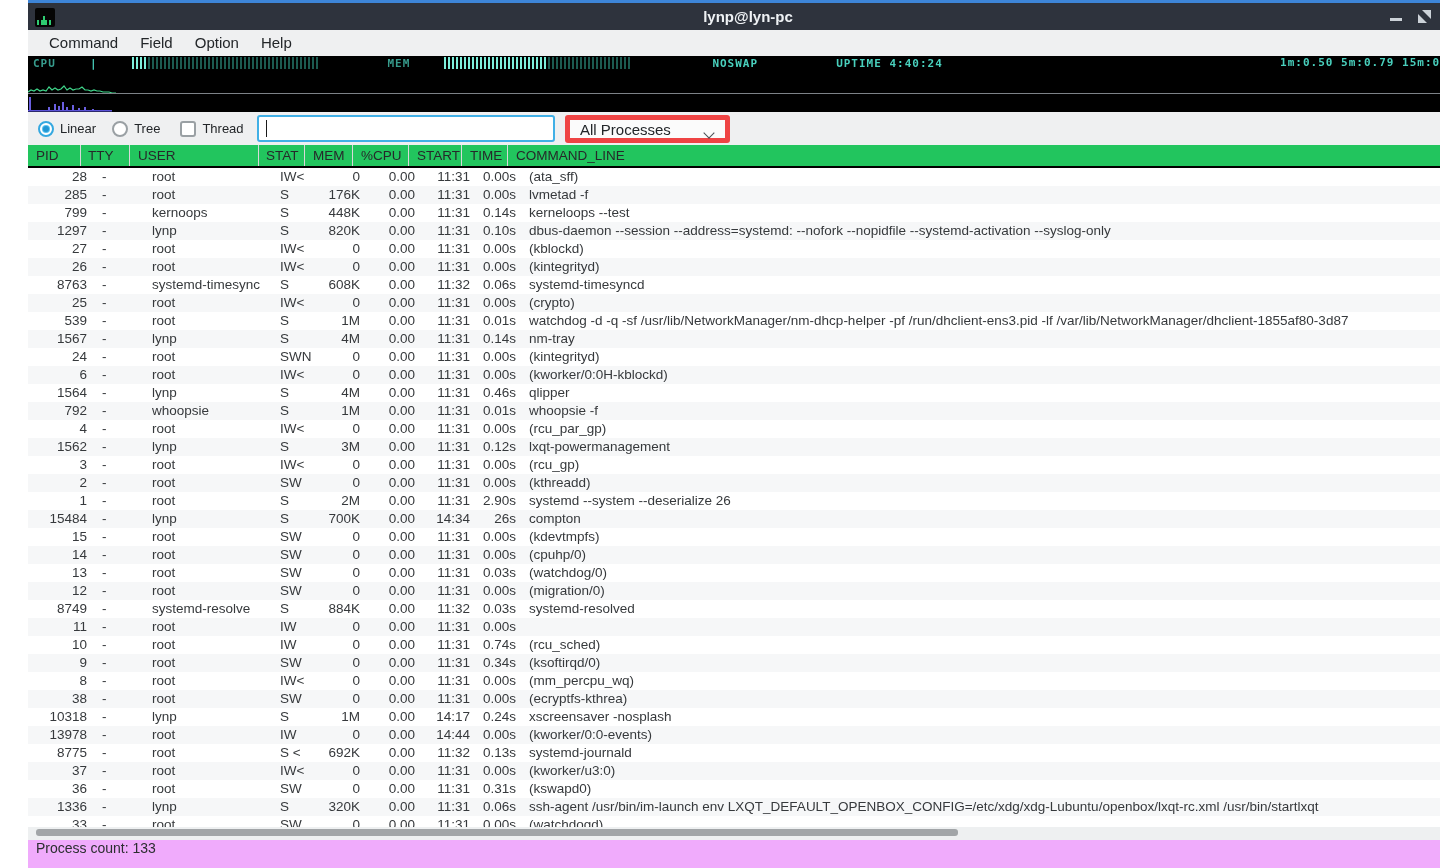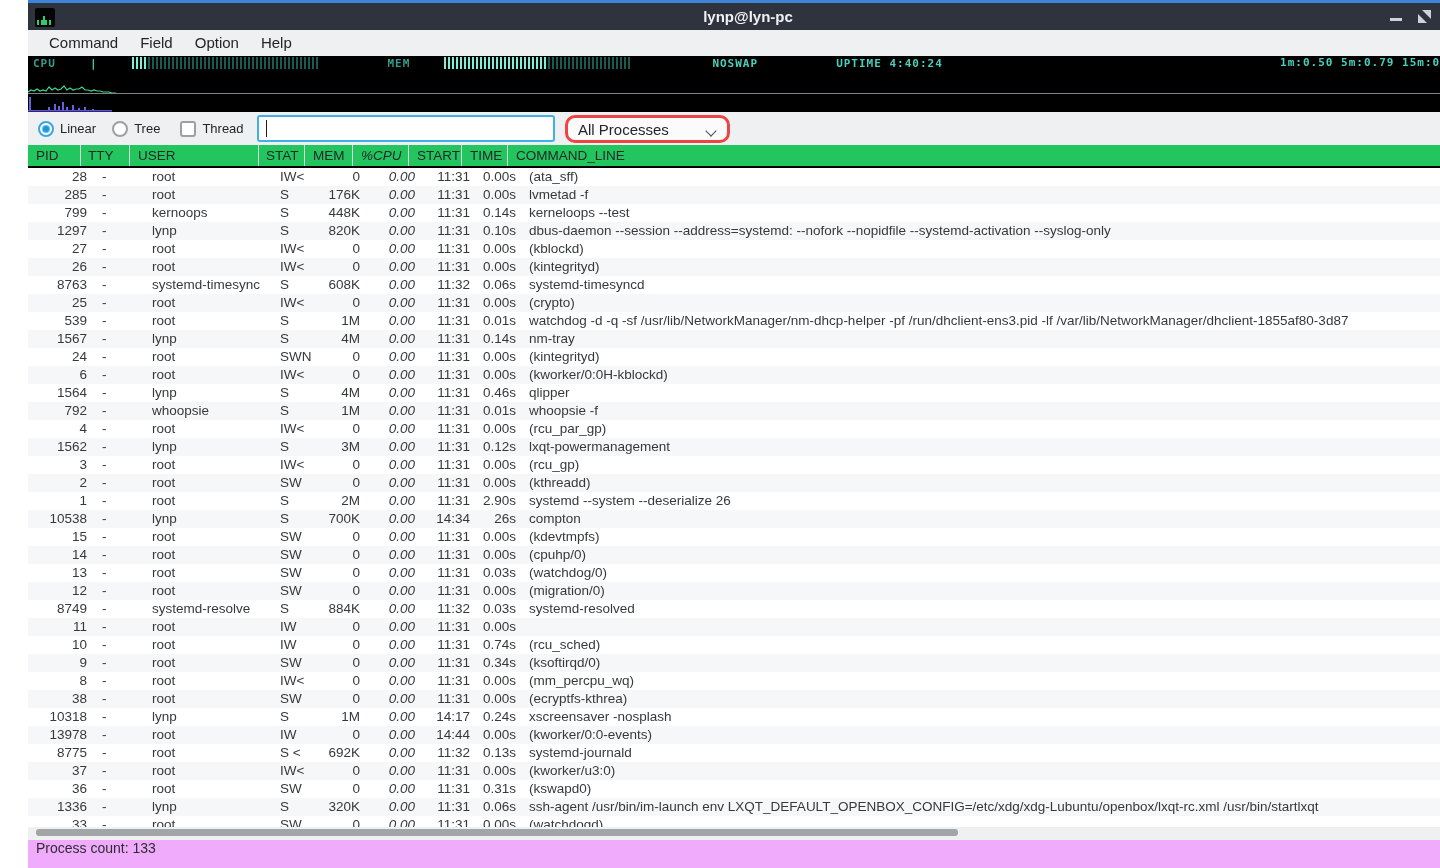--- a/index.html
+++ b/index.html
@@ -52,21 +52,21 @@
   .radio { width:16px; height:16px; border-radius:50%; background:#ffffff; border:2px solid #9aa0a4; margin-left:10px; position:relative; }
   .radio.checked { border-color:#35a8e0; }
   .radio.checked::after { content:""; position:absolute; left:3px; top:3px; width:6px; height:6px;
                           border-radius:50%; background:#2196d4; box-shadow:0 0 0 1px #59c2ef; }
   .checkbox { width:16px; height:16px; border-radius:3px; background:#ffffff; border:2px solid #9aa0a4; margin-left:14px; }
   .search-box { position:absolute; left:229px; top:3px; width:298px; height:27px; background:#ffffff;
                 border:2px solid #41b0e6; border-radius:3px; font-size:14px; padding:0 6px;
                 font-family:"Liberation Sans", sans-serif; outline:none; }
   .caret { position:absolute; left:238px; top:8px; width:1px; height:17px; background:#1a1a1a; }
   .combo { position:absolute; left:537px; top:3px; width:165px; height:28px; background:#fbfbfb;
-           border:3px solid #ef4444; border-radius:10px; display:flex; align-items:center; }
+           border:5px solid #ef4444; border-radius:3px; display:flex; align-items:center; }
   .combo-text { font-size:15px; color:#232629; padding-left:10px; }
   .combo-chevron { position:absolute; right:12px; top:9px; width:8px; height:8px;
                    border-right:1.6px solid #4a4f54; border-bottom:1.6px solid #4a4f54; transform:rotate(45deg); }
   .pause-btn { position:absolute; right:9px; top:6px; width:20px; height:20px; display:flex; gap:3px; justify-content:center; }
   .pause-bar { width:5px; height:19px; background:#34383d; border:1px solid #dcdfe2; }
 
   
   .thead { height:23px; background:#22c55e; border-bottom:2px solid #000000; display:flex; flex:0 0 auto;
            width:1430px; }
   .hcell { font-size:13.5px; color:#26282a; line-height:22px; border-right:1px solid #d9d9d9;
@@ -74,21 +74,21 @@
   .hcell.c-cmd { flex:1 1 auto; border-right:none; }
   .tbody { height:659px; overflow:hidden; width:1430px; flex:0 0 auto; background:#ffffff; }
   .trow { display:flex; height:18px; background:#ffffff;padding-left:14px; }
   .trow.alt { background:#f6f7f8; }
   .cell { font-size:13.5px; color:#36393c; line-height:18px; white-space:nowrap; overflow:hidden; flex:0 0 auto; }
   .c-pid   { width:53px;  text-align:right; padding-right:8px; }
   .c-tty   { width:49px;  padding-left:7px; }
   .c-user  { width:129px; padding-left:8px; }
   .c-stat  { width:46px;  padding-left:7px; }
   .c-mem   { width:48px;  text-align:right; padding-right:7px; }
-  .c-cpu   { width:56px;  text-align:right; padding-right:8px;font-style:italic; }
+  .c-cpu   { width:56px;  text-align:right; padding-right:8px; }
   .c-start { width:53px;  text-align:right; padding-right:6px; }
   .c-time  { width:46px;  text-align:right; padding-right:6px; }
   .cell.c-cmd { flex:1 1 auto; padding-left:7px; }
   .hcell.c-pid,.hcell.c-tty,.hcell.c-user,.hcell.c-stat,.hcell.c-mem,.hcell.c-cpu,.hcell.c-start,.hcell.c-time
          { text-align:left; padding-right:0; }
 
   
   .vscroll { position:absolute; right:0; top:145px; width:10px; height:682px; background:#f4f5f6; border-left:1px solid #e2e3e4; }
   .vthumb { position:absolute; left:1px; top:27px; width:7px; height:180px; background:#9aa0a6; border-radius:3px; }
   .hscroll-strip { height:13px; background:#eef0f1; position:relative; flex:0 0 auto; }
@@ -401,21 +401,21 @@
         <div class="cell c-tty">-</div>
         <div class="cell c-user">root</div>
         <div class="cell c-stat">S</div>
         <div class="cell c-mem">2M</div>
         <div class="cell c-cpu">0.00</div>
         <div class="cell c-start">11:31</div>
         <div class="cell c-time">2.90s</div>
         <div class="cell c-cmd">systemd --system --deserialize 26</div>
       </div>
       <div class="trow alt">
-        <div class="cell c-pid">10538</div>
+        <div class="cell c-pid">15484</div>
         <div class="cell c-tty">-</div>
         <div class="cell c-user">lynp</div>
         <div class="cell c-stat">S</div>
         <div class="cell c-mem">700K</div>
         <div class="cell c-cpu">0.00</div>
         <div class="cell c-start">14:34</div>
         <div class="cell c-time">26s</div>
         <div class="cell c-cmd">compton</div>
       </div>
       <div class="trow">

